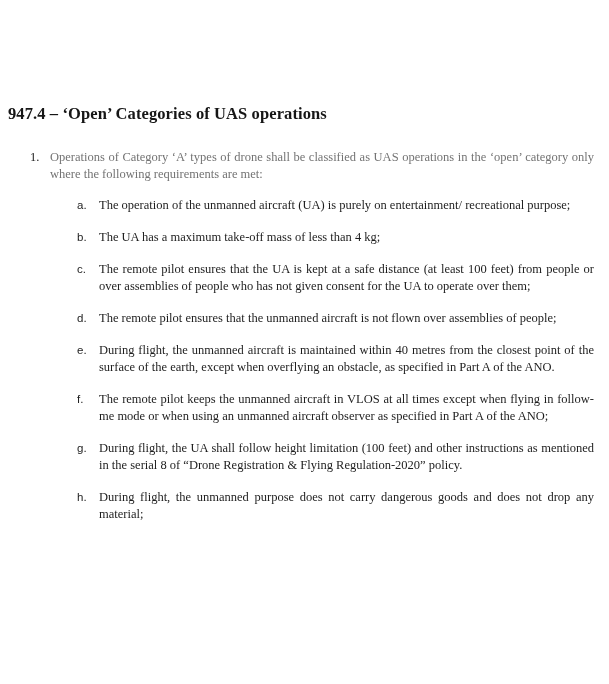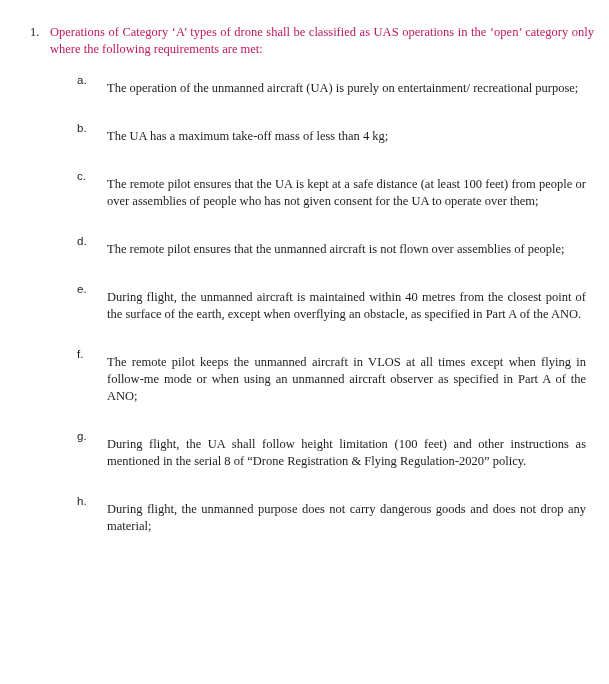--- a/index.html
+++ b/index.html
@@ -35,50 +35,51 @@
     font-size: 12.5px;
     line-height: 17px;
     color: #1d1d1d;
   }
   .num-item .item-text {
     flex: 1;
     margin: 0;
     font-size: 12.5px;
     line-height: 17px;
     text-align: justify;
-    color: #be185d;
+    color: #737373;
   }
   .sub-item {
     display: flex;
     margin: 15px 15px 0 77px;
   }
   .sub-item .marker {
     flex: 0 0 22px;
     font-family: "Liberation Sans", sans-serif;
     font-size: 11.5px;
     line-height: 17px;
     color: #1d1d1d;
   }
   .sub-item .item-text {
     flex: 1;
-    margin: 8px;
+    margin: 0;
     font-size: 12.5px;
     line-height: 17px;
     text-align: justify;
     color: #1d1d1d;
   }
   .sub-item:first-child {
     margin-top: 14px;
   }
 </style>
 </head>
 <body>
 
 <div class="page">
 
+  <h1 class="heading">947.4 – ‘Open’ Categories of UAS operations</h1>
 
   <div class="num-item">
     <span class="marker">1.</span>
     <p class="item-text">Operations of Category ‘A’ types of drone shall be classified as UAS operations in the ‘open’ category only where the following requirements are met:</p>
   </div>
 
   <div class="sub-list">
 
     <div class="sub-item">
       <span class="marker">a.</span>

